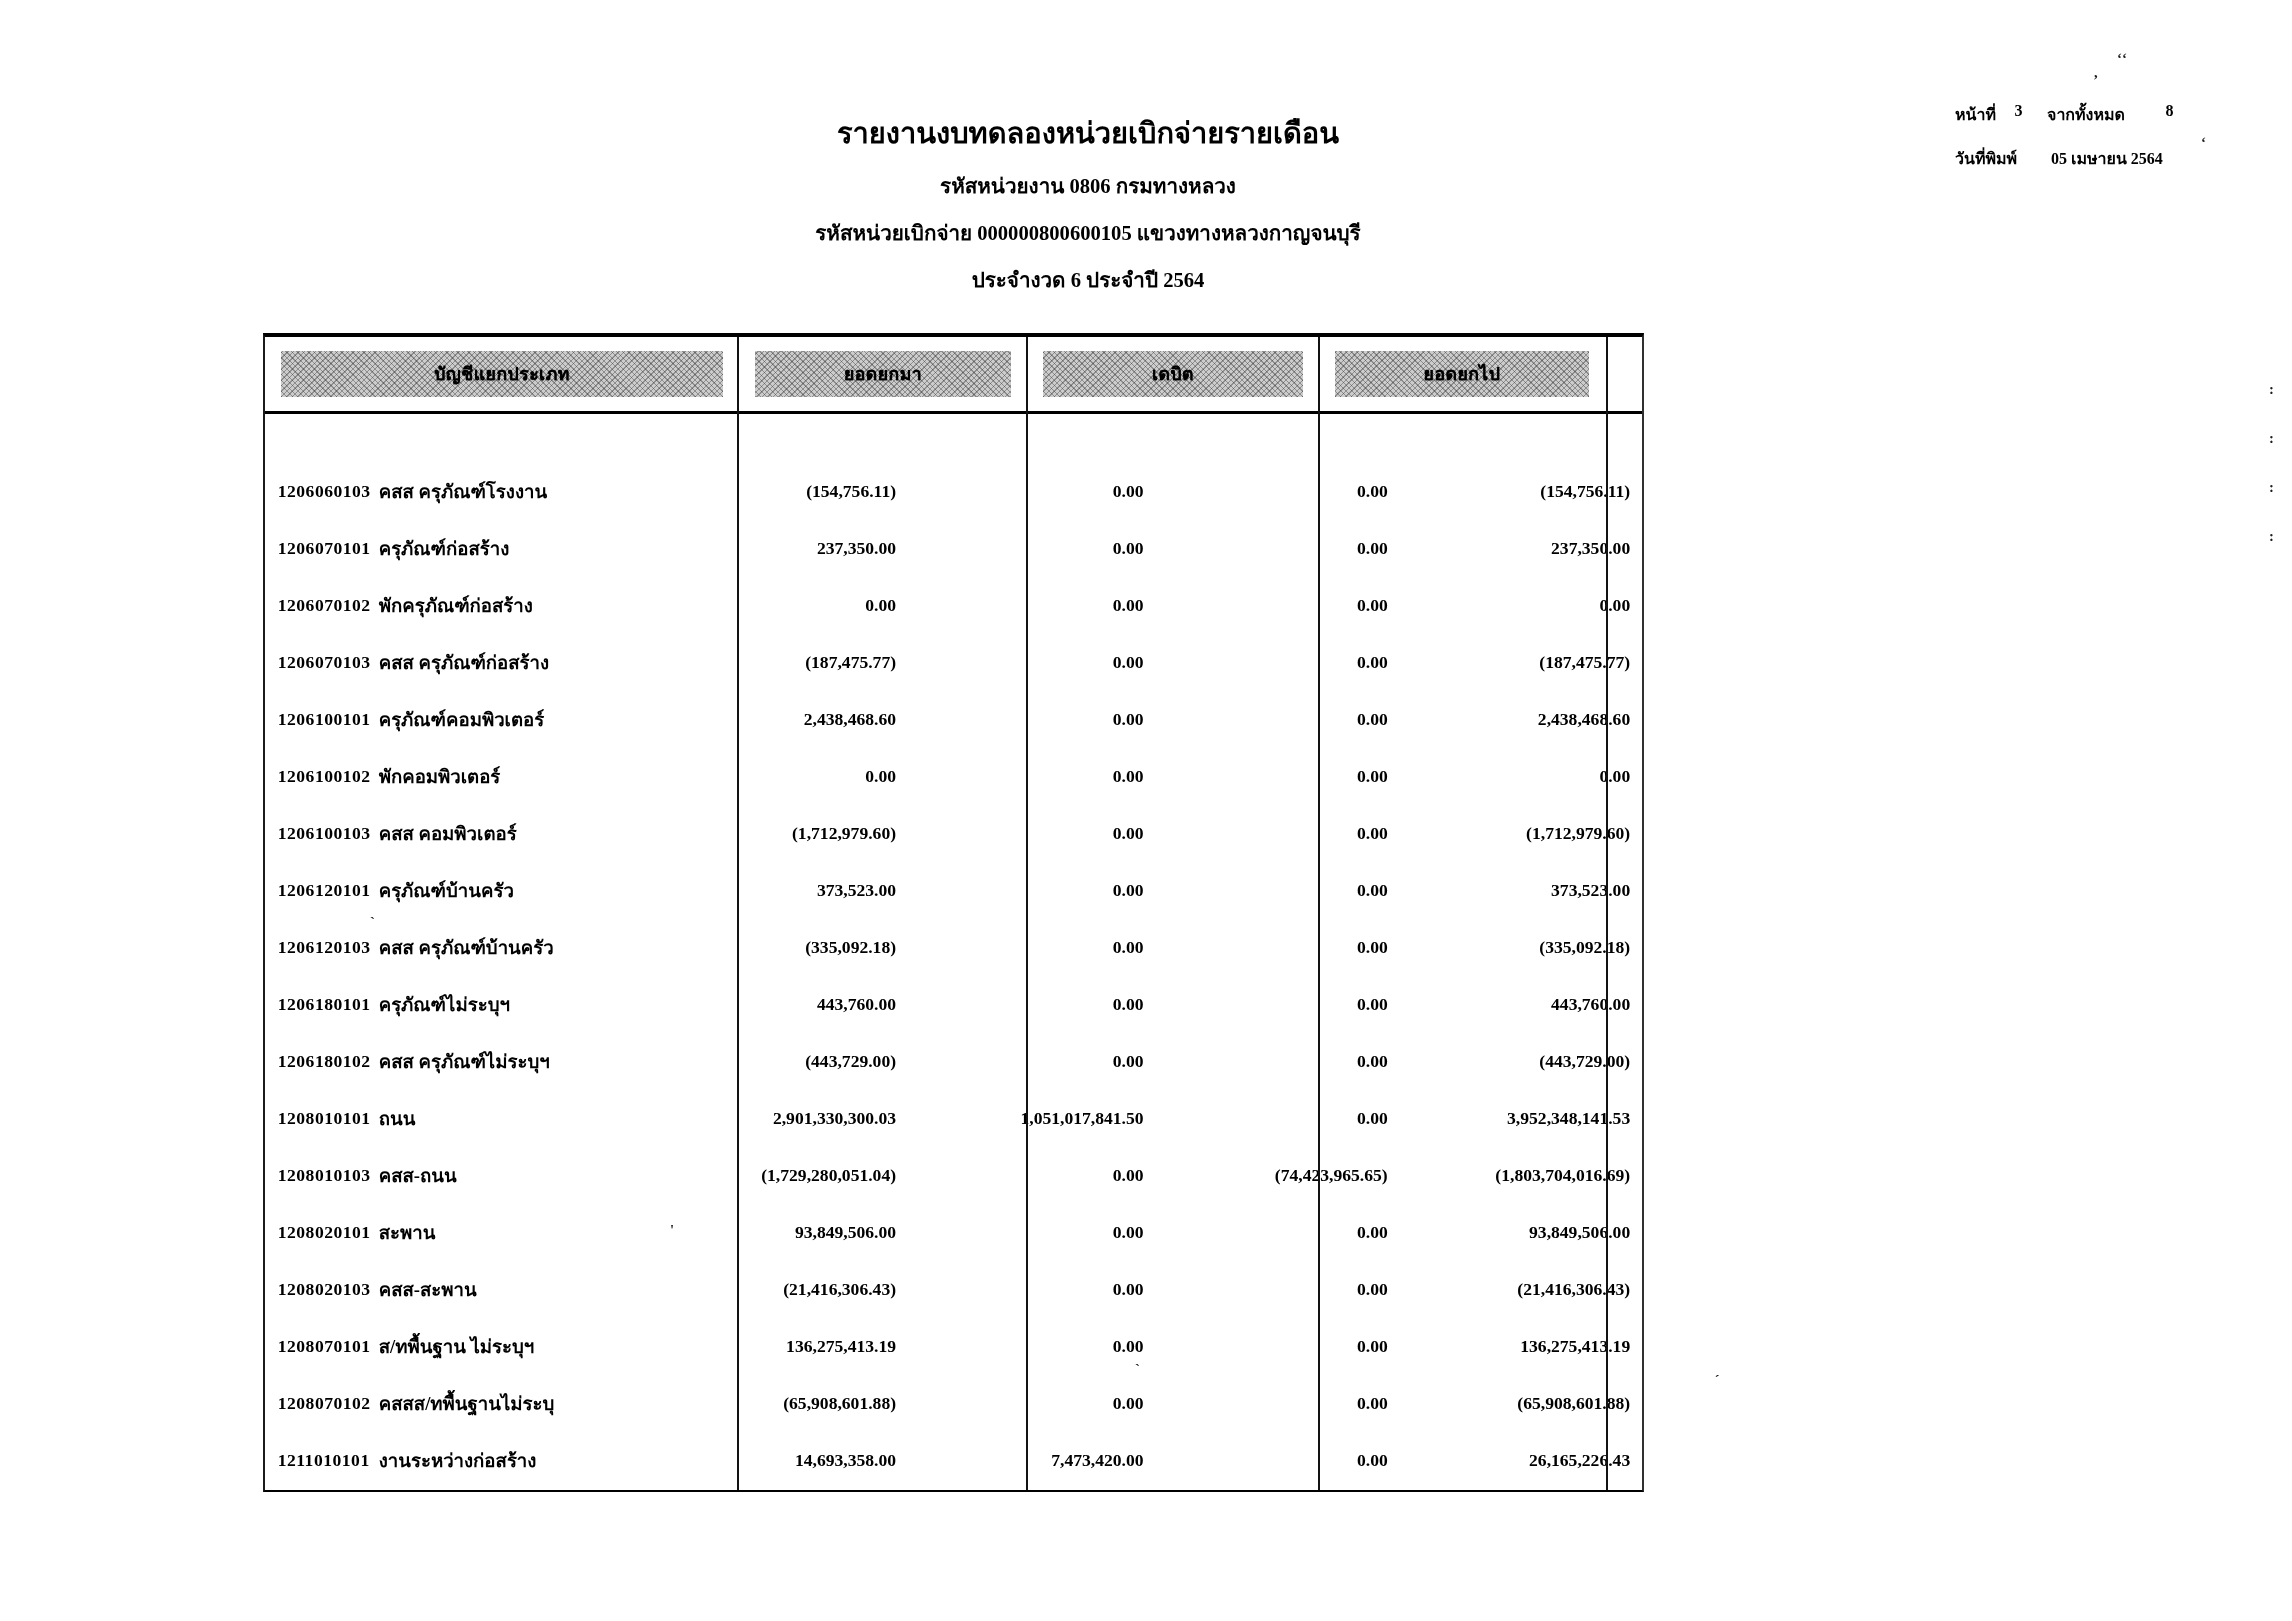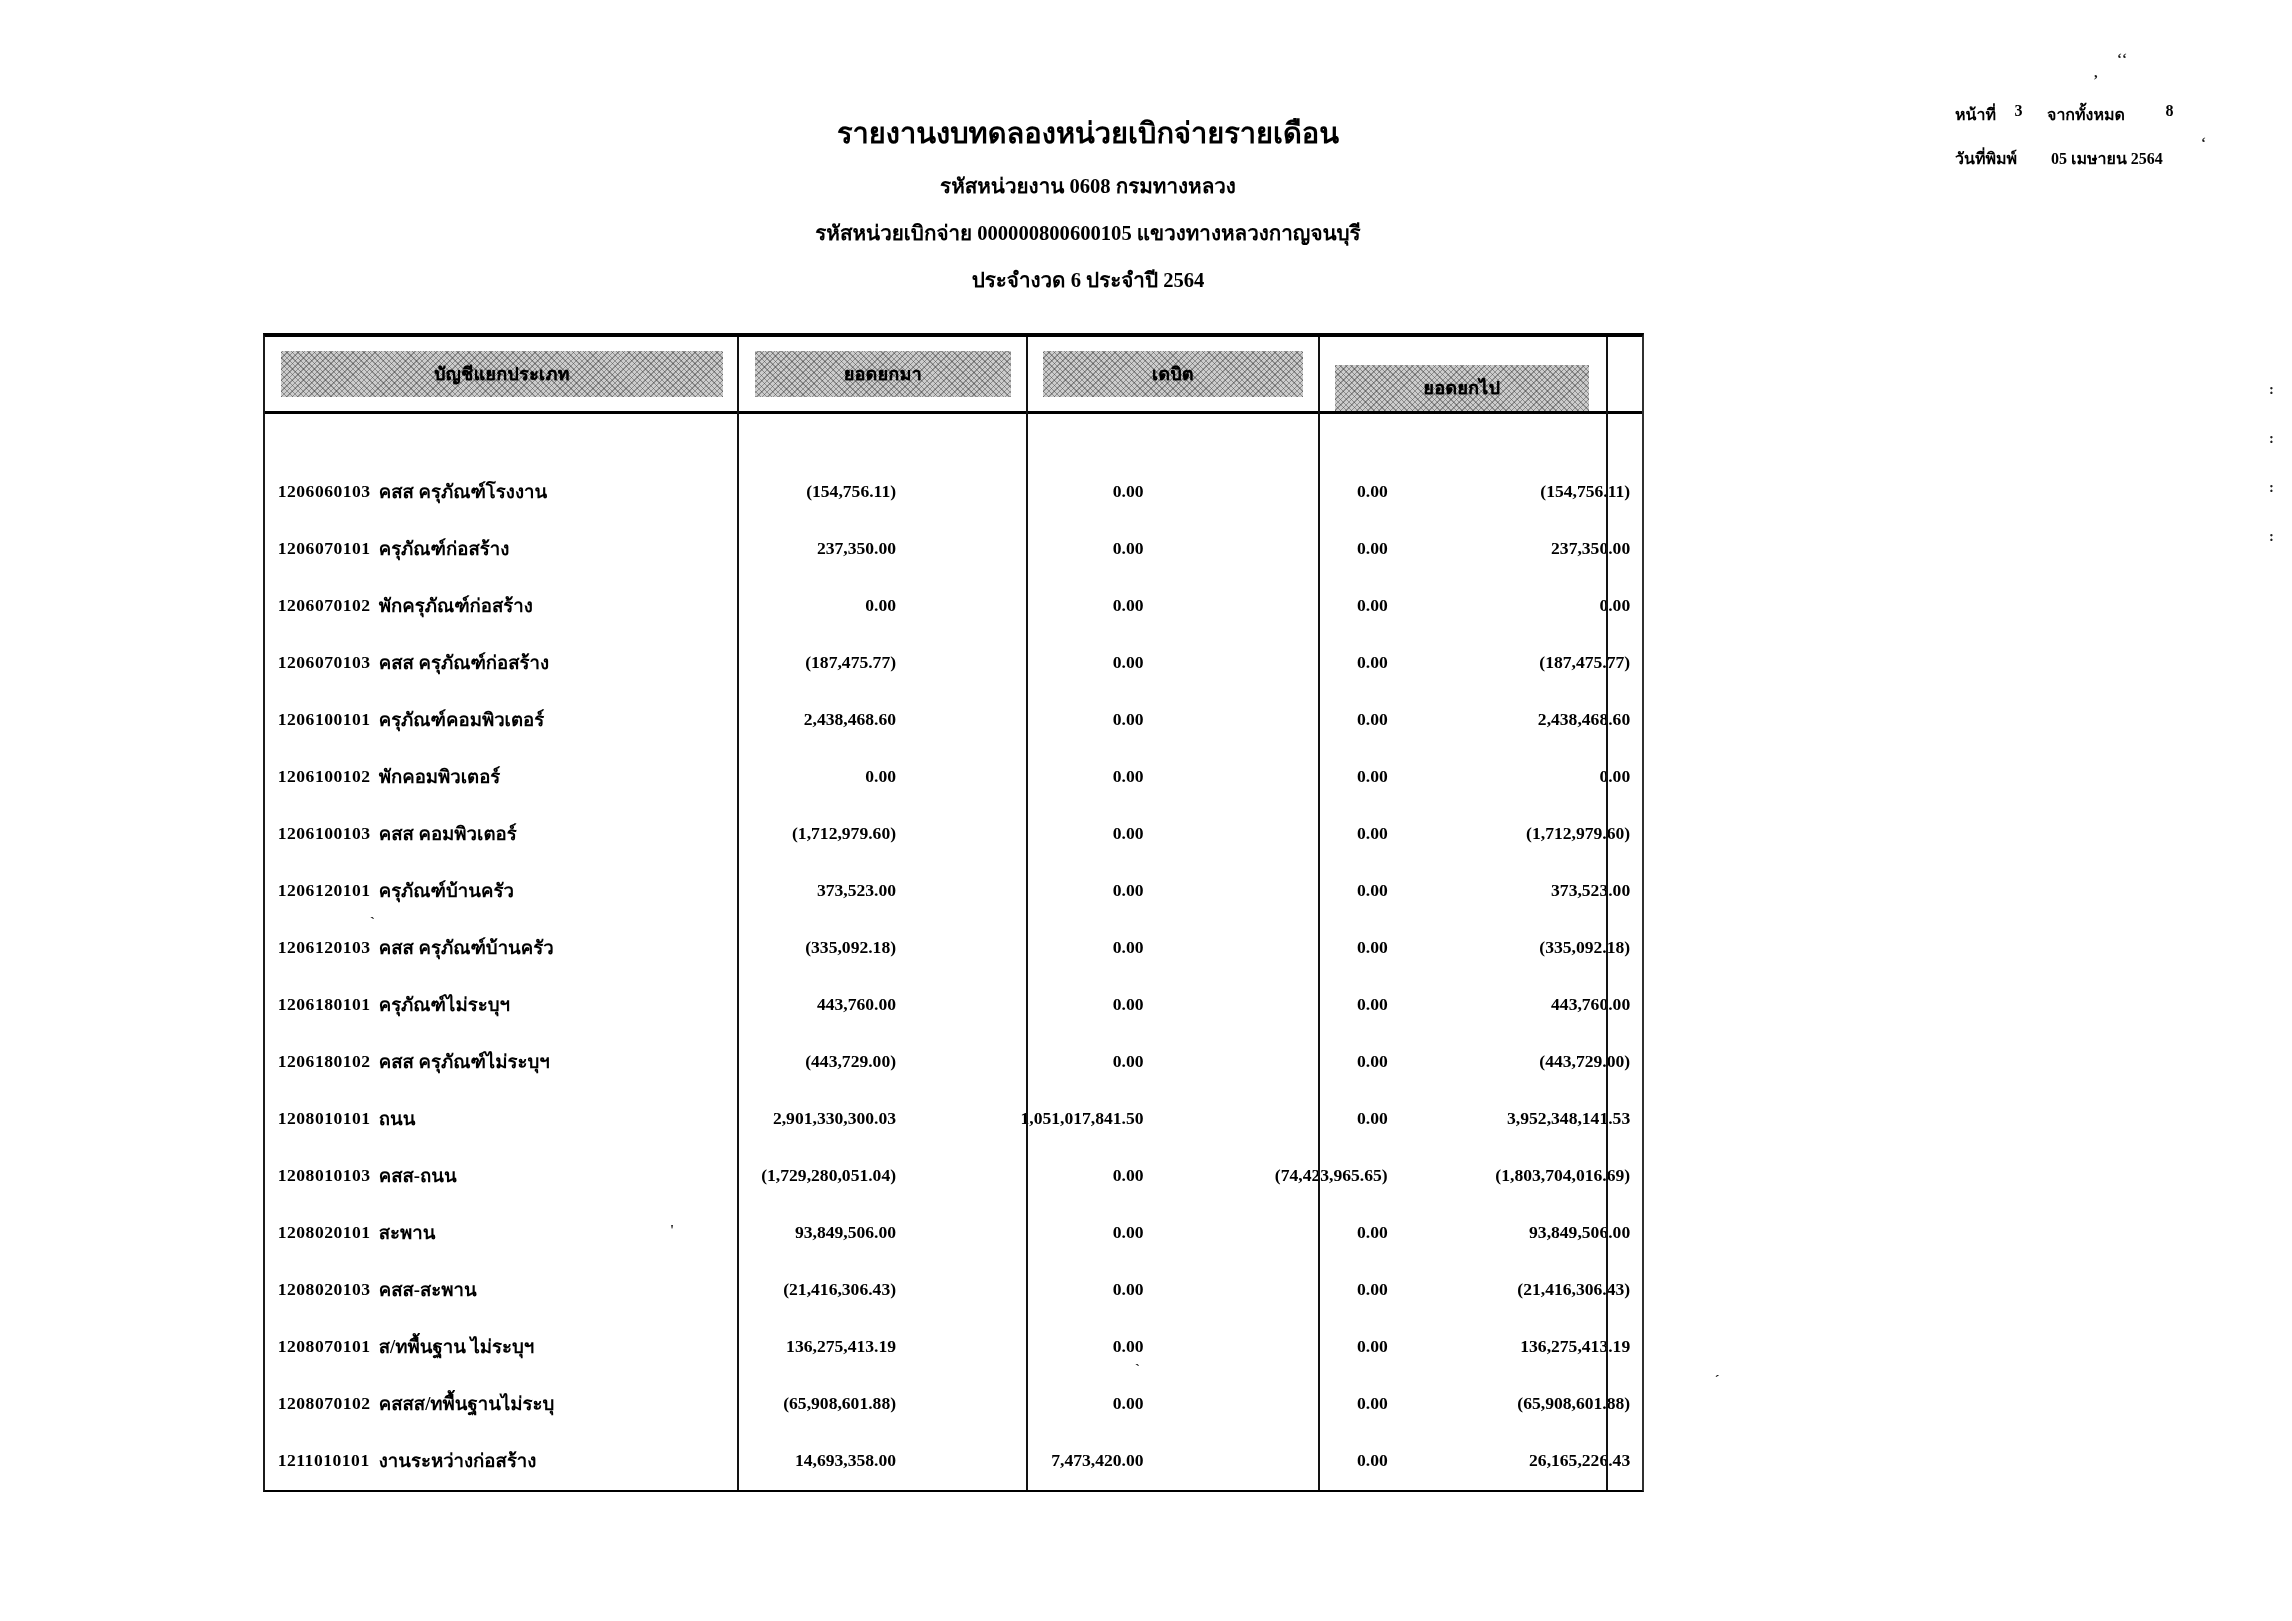--- a/index.html
+++ b/index.html
@@ -32,21 +32,21 @@
   .gl-table{
     position:absolute;left:263px;top:333px;width:1381px;height:1159px;
     box-sizing:border-box;
     border-top:4.9px solid #000;
     border-bottom:2.9px solid #000;
     border-left:2px solid #1b1b1b;
     border-right:2px solid #303030;
   }
   .thead{position:relative;height:74px;border-bottom:3.9px solid #000;display:flex;box-sizing:content-box;}
   .th{display:flex;align-items:center;justify-content:center;box-sizing:border-box;}
-  .c1{width:474px;}.c2{width:288px;}.c3{width:292px;}.c4{width:288px;}.c5{width:286px;align-items:flex-end;}
+  .c1{width:474px;}.c2{width:288px;}.c3{width:292px;}.c4{width:288px;}.c5{width:286px;}
   .hatch{
     width:calc(100% - 31px);height:46px;margin:0 15.7px;
     display:flex;align-items:center;justify-content:center;
     background-color:#cccccc;
     background-image:
       repeating-linear-gradient(45deg, rgba(40,40,40,.38) 0 1px, transparent 1px 3.9px),
       repeating-linear-gradient(-45deg, rgba(40,40,40,.38) 0 1px, transparent 1px 3.9px);
     font-size:17.6px;letter-spacing:0.5px;
     text-shadow:0 0 1px #000;
   }
@@ -64,21 +64,21 @@
 
   
   .mark{position:absolute;font-size:14.7px;color:#1d1d1d;line-height:1;}
 </style>
 </head>
 <body>
 
 <div class="page">
 
   <div class="hdr-line t-title">รายงานงบทดลองหน่วยเบิกจ่ายรายเดือน</div>
-  <div class="hdr-line t-org">รหัสหน่วยงาน 0608 กรมทางหลวง</div>
+  <div class="hdr-line t-org">รหัสหน่วยงาน 0806 กรมทางหลวง</div>
   <div class="hdr-line t-unit">รหัสหน่วยเบิกจ่าย 000000800600105 แขวงทางหลวงกาญจนบุรี</div>
   <div class="hdr-line t-period">ประจำงวด 6 ประจำปี 2564</div>
 
   <div class="meta m-page-label">หน้าที่</div>
   <div class="meta m-page-num">3</div>
   <div class="meta m-total-label">จากทั้งหมด</div>
   <div class="meta m-total-num">8</div>
   <div class="meta m-date-label">วันที่พิมพ์</div>
   <div class="meta m-date-val">05 เมษายน 2564</div>
 

